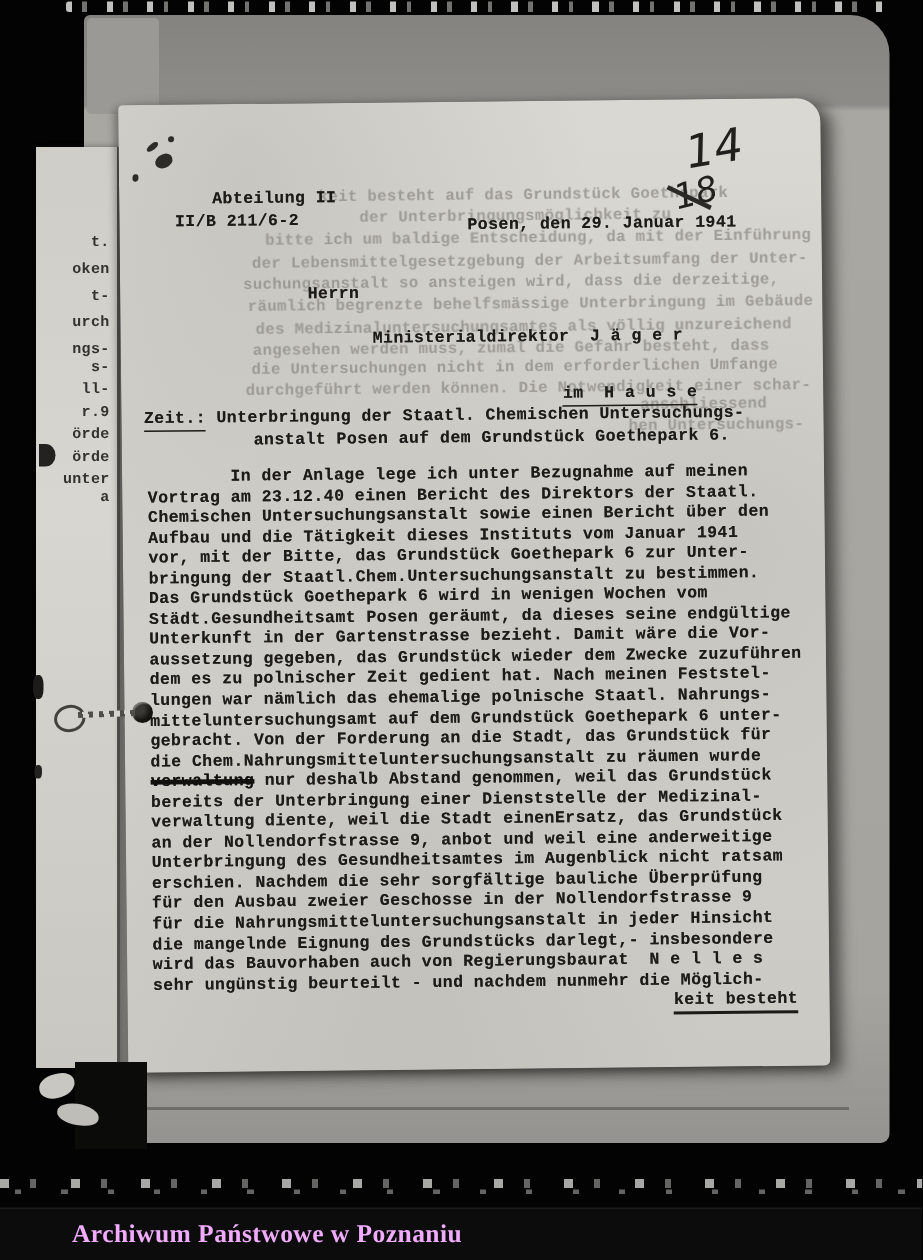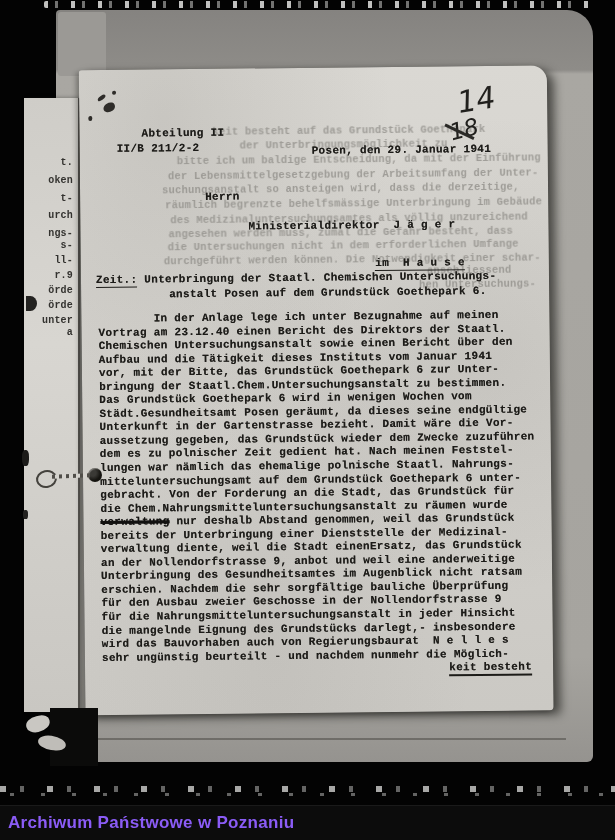--- a/index.html
+++ b/index.html
@@ -76,22 +76,22 @@
     background:repeating-linear-gradient(90deg,rgba(250,250,248,.9) 0 4px,rgba(30,30,30,0) 4px 11px,rgba(220,220,218,.6) 11px 14px,rgba(30,30,30,0) 14px 27px);}
   #film-bottom{left:0;top:786px;width:615px;height:6px;opacity:.8;
     background:repeating-linear-gradient(90deg,rgba(245,245,243,.85) 0 6px,transparent 6px 20px,rgba(245,245,243,.5) 20px 24px,transparent 24px 47px);}
   #film-bottom2{left:10px;top:793px;width:600px;height:3px;opacity:.5;
     background:repeating-linear-gradient(90deg,rgba(245,245,243,.8) 0 4px,transparent 4px 31px);}
 
   
   #caption-bar{position:absolute;left:0;bottom:0;width:615px;height:34px;background:#0c0c0c;z-index:8;
     border-top:1px solid #1a1a1a;}
   #caption-bar span{display:block;padding-left:8px;line-height:34px;
-    font-family:Liberation Sans, sans-serif;font-size:17px;font-weight:700;
-    color:#8b5cf6;letter-spacing:.3px;}
+    font-family:Liberation Serif, serif;font-size:17px;font-weight:700;
+    color:#f0abfc;letter-spacing:.3px;margin-left:40px;}
 </style>
 </head>
 <body>
 
 <div id="stage">
 
   <div id="film-top" class="film"></div>
 
   <div id="underpage">
     <div class="sheet"></div>
@@ -133,21 +133,21 @@
         <div class="ghost" style="left: 346px; top: 198px;">anschliessend</div>
         <div class="ghost" style="left: 338px; top: 212px;">hen Untersuchungs-</div>
       </div>
 
     <div class="scrib" style="left:18px;top:26px;width:9px;height:4px;transform:rotate(-35deg);"></div>
     <div class="scrib" style="left:24px;top:33px;width:12px;height:9px;transform:rotate(-20deg);"></div>
     <div class="scrib" style="left:9px;top:46px;width:4px;height:5px;"></div>
     <div class="scrib" style="left:33px;top:21px;width:4px;height:4px;"></div>
 
     <div class="t" style="left:49px;top:58px;margin-left:13px;">Abteilung II</div>
-    <div class="t" style="left:37px;top:73px;">II/B 211/2-2</div>
+    <div class="t" style="left:37px;top:73px;">II/B 211/6-2</div>
     <div class="t" style="left:232px;top:77px;">Posen, den 29. Januar 1941</div>
 
     <div class="hw" id="hw-14">14</div>
     <div class="hw" id="hw-x">18</div>
     <div id="hw-strike"></div>
 
     <div class="t" style="left:125px;top:122px;">Herrn</div>
     <div class="t" style="left:168px;top:152px;">Ministerialdirektor  J ä g e r</div>
     <div class="t" style="left:253px;top:178px;">
       <span class="ul">im  H a u s e</span>

